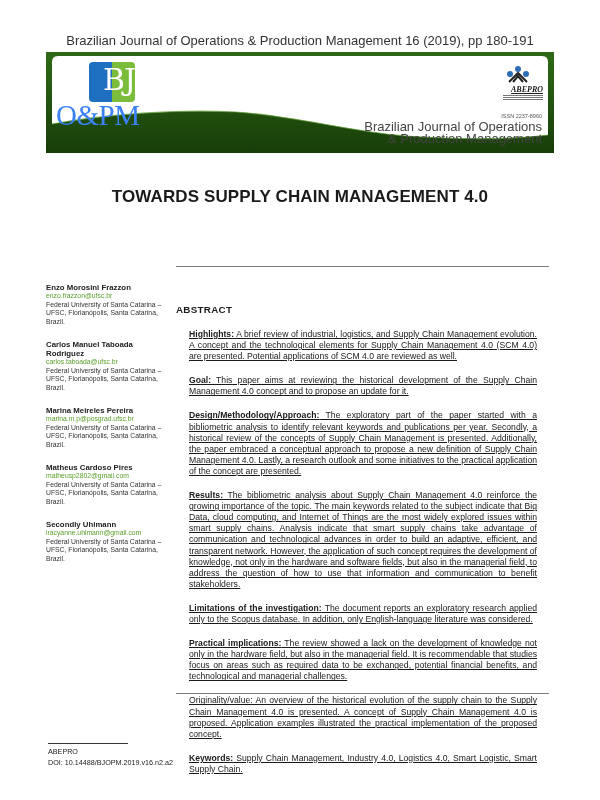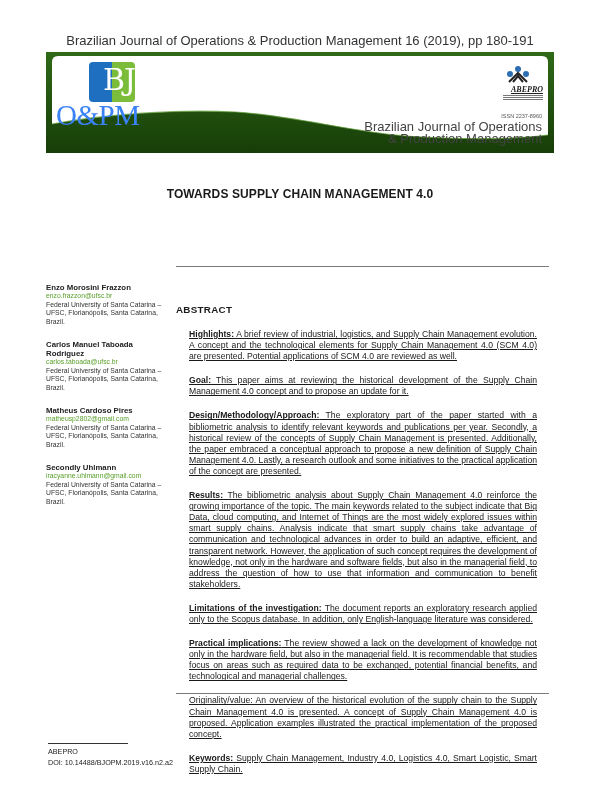--- a/index.html
+++ b/index.html
@@ -46,21 +46,21 @@
   .issn {
     position: absolute; right: 58px; top: 113px; font-size: 5.5px; color: #555;
   }
   .journal-name {
     position: absolute; right: 58px; top: 121px; text-align: right;
     font-size: 13px; line-height: 12px; color: #444;
   }
 
   .title {
     position: absolute; top: 187px; left: 0; width: 600px; text-align: center;
-    font-weight: bold; font-size: 12px; color: #1a1a1a; letter-spacing: 0.1px;
+    font-weight: bold; font-size: 17px; color: #1a1a1a; letter-spacing: 0.1px;
   }
 
   .authors { position: absolute; left: 46px; top: 283px; width: 126px; }
   .author { margin-bottom: 14px; }
   .author-name { font-weight: bold; font-size: 7.8px; line-height: 9px; color: #222; }
   .author-email { font-size: 6.8px; line-height: 8.5px; color: #5aa02c; }
   .author-aff { font-size: 6.8px; line-height: 8.5px; color: #333; }
 
   .rule { position: absolute; height: 1px; background: #7a7a7a; }
 
@@ -125,20 +125,25 @@
     <div class="author-name">Enzo Morosini Frazzon</div>
     <div class="author-email">enzo.frazzon@ufsc.br</div>
     <div class="author-aff">Federal University of Santa Catarina – UFSC, Florianópolis, Santa Catarina, Brazil.</div>
   </div>
   <div class="author">
     <div class="author-name">Carlos Manuel Taboada Rodriguez</div>
     <div class="author-email">carlos.taboada@ufsc.br</div>
     <div class="author-aff">Federal University of Santa Catarina – UFSC, Florianópolis, Santa Catarina, Brazil.</div>
   </div>
   <div class="author">
+    <div class="author-name">Marina Meireles Pereira</div>
+    <div class="author-email">marina.m.p@posgrad.ufsc.br</div>
+    <div class="author-aff">Federal University of Santa Catarina – UFSC, Florianópolis, Santa Catarina, Brazil.</div>
+  </div>
+  <div class="author">
     <div class="author-name">Matheus Cardoso Pires</div>
     <div class="author-email">matheusp2802@gmail.com</div>
     <div class="author-aff">Federal University of Santa Catarina – UFSC, Florianópolis, Santa Catarina, Brazil.</div>
   </div>
   <div class="author">
     <div class="author-name">Secondly Uhlmann</div>
     <div class="author-email">iracyanne.uhlmann@gmail.com</div>
     <div class="author-aff">Federal University of Santa Catarina – UFSC, Florianópolis, Santa Catarina, Brazil.</div>
   </div>
 </div>

